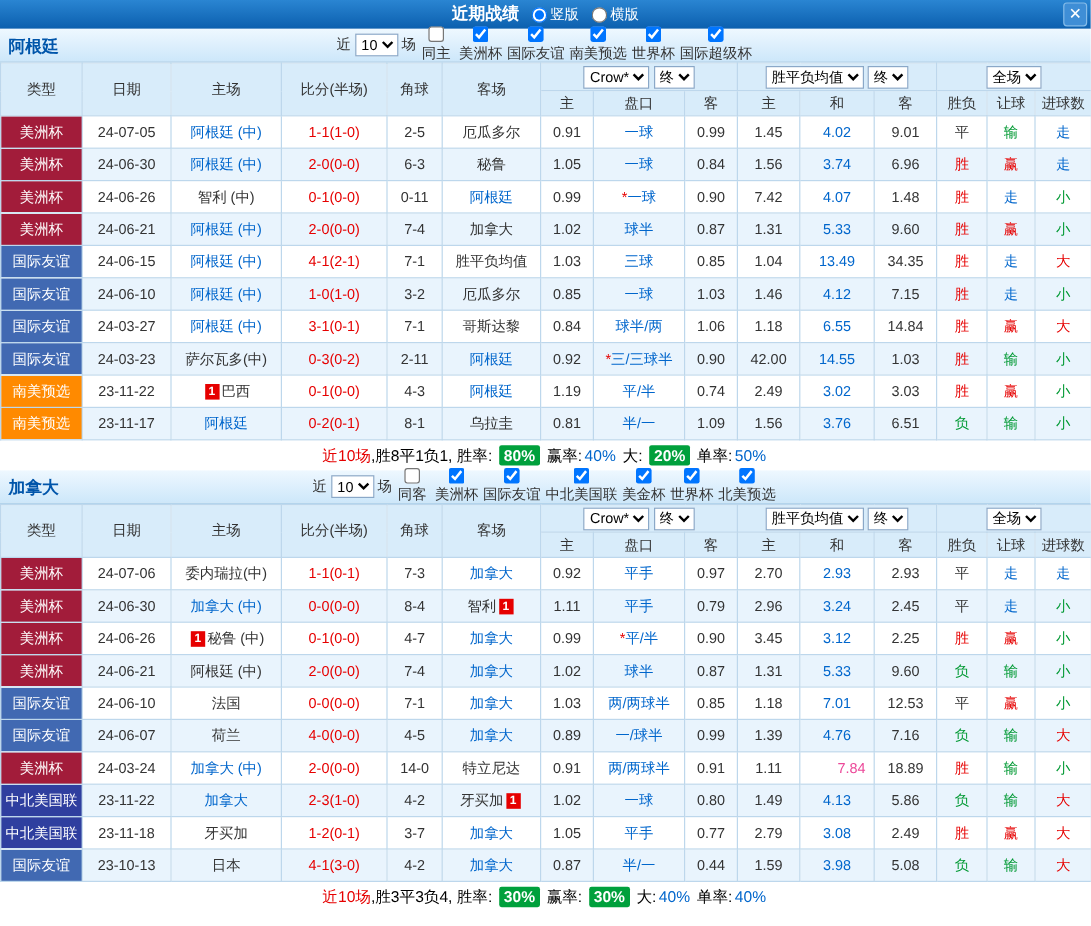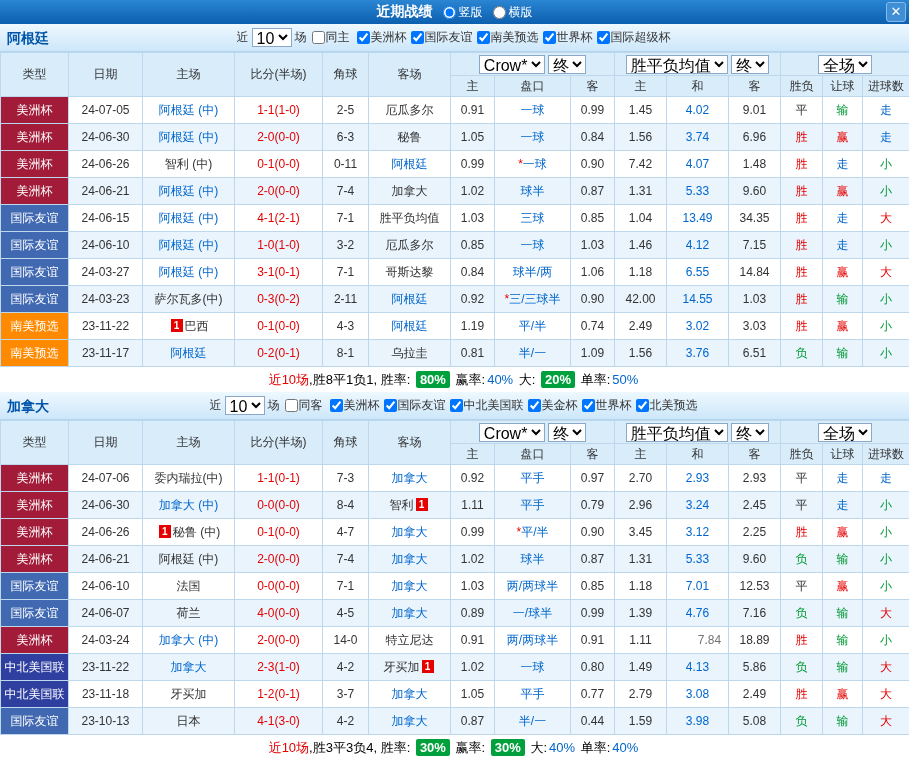--- a/index.html
+++ b/index.html
@@ -36,23 +36,23 @@
     background: linear-gradient(180deg, #eef8ff, #cde7fa);
     border-bottom: 1px solid #b3d4ec;
     display: flex; align-items: center; justify-content: center;
   }
   .team-name {
     position: absolute; left: 7px; top: 0; line-height: 28px;
     color: #0055aa; font-weight: bold; font-size: 14px;
   }
   .filters { display: flex; align-items: center; gap: 3px; }
   .filters select, thead select {
-    height: 19px; font-size: 16px; border: 1px solid #8aa8c8; background: #fff;
-  }
-  label.cb { display: inline-flex; align-items: center; gap: 1px; margin: 0 2px; cursor: pointer; }
+    height: 19px; font-size: 12px; border: 1px solid #8aa8c8; background: #fff; text-align: right;
+  }
+  label.cb { display: inline-flex; align-items: center; gap: 1px; margin: 0 2px; cursor: pointer; flex-direction: column; }
   
   table.matches { width: 909px; table-layout: fixed; border-collapse: collapse; }
   .matches th, .matches td {
     border: 1px solid #bdd7ec; text-align: center;
     white-space: nowrap; overflow: hidden;
   }
   .matches thead th { background: #d8ecfa; font-weight: normal; padding: 1px 0; height: 21px; }
   .matches thead tr:first-child th { height: 23px; }
   .matches tbody td { height: 27px; }
   tr.alt { background: #e9f4fd; }
@@ -551,21 +551,21 @@
           <td style="color: rgb(255, 255, 255); background: rgb(162, 28, 58);">美洲杯</td>
           <td>24-03-24</td>
           <td><span style="color: rgb(0, 102, 204);">加拿大 (中)</span></td>
           <td style="color: rgb(230, 0, 0);">2-0(0-0)</td>
           <td>14-0</td>
           <td><span style="color: rgb(51, 51, 51);">特立尼达</span></td>
           <td>0.91</td>
           <td style="color: rgb(0, 102, 204);">两/两球半</td>
           <td>0.91</td>
           <td>1.11</td>
-          <td style="color: #737373; padding-left: 24px;">7.84</td>
+          <td style="color: #ec4899; padding-left: 24px;">7.84</td>
           <td>18.89</td>
           <td style="color: rgb(230, 0, 0);">胜</td>
           <td style="color: rgb(0, 153, 51);">输</td>
           <td style="color: rgb(0, 153, 51);">小</td>
         </tr>
         <tr class="alt">
           <td style="color: rgb(255, 255, 255); background: rgb(47, 63, 159);">中北美国联</td>
           <td>23-11-22</td>
           <td><span style="color: rgb(0, 102, 204);">加拿大</span></td>
           <td style="color: rgb(230, 0, 0);">2-3(1-0)</td>

